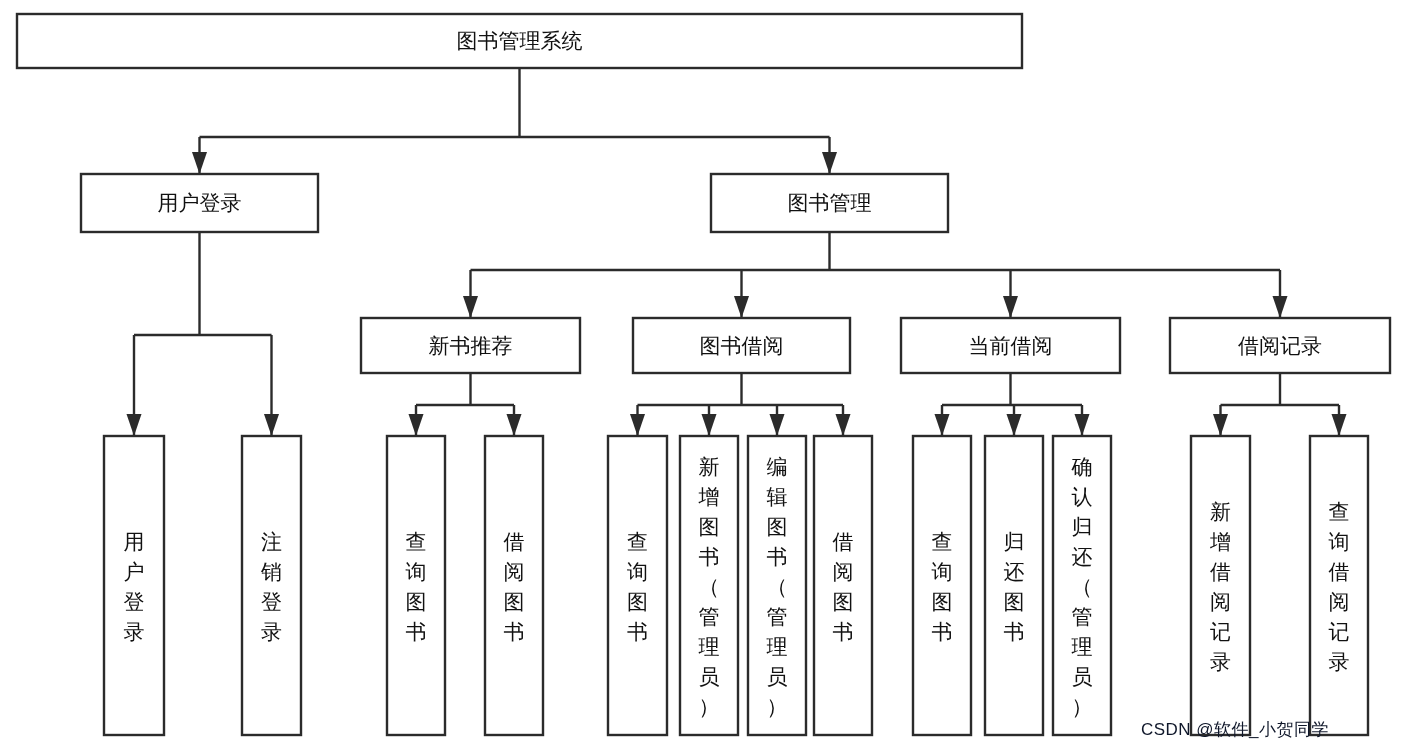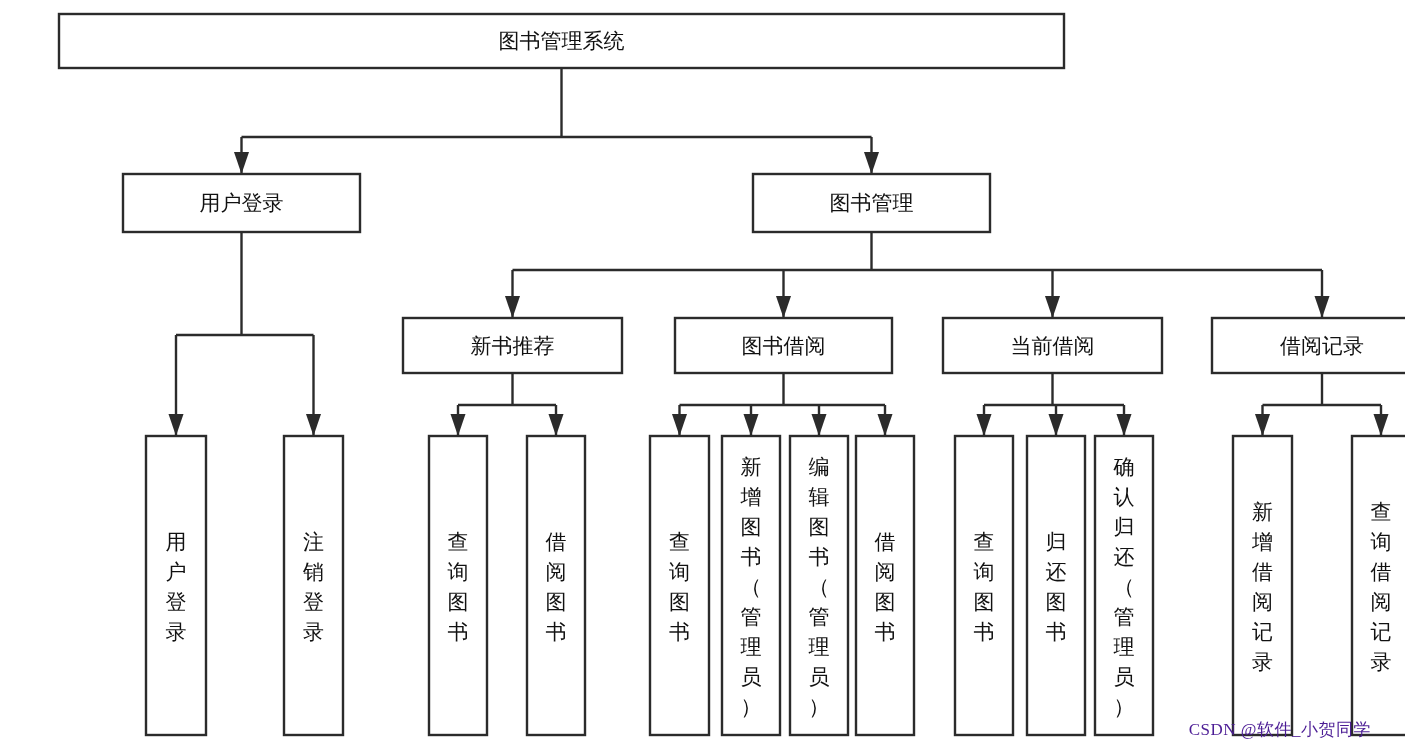--- a/index.html
+++ b/index.html
@@ -12,21 +12,20 @@
     width: 1405px;
     height: 747px;
     font-family: "DejaVu Sans", "Liberation Sans", sans-serif;
     overflow: hidden;
   }
   #diagram-root {
     position: relative;
     width: 1343px;
     height: 747px;
     background: #ffffff;
-    margin-left: 42px;
   }
   svg#flowchart {
     display: block;
     width: 1405px;
     height: 747px;
   }
   .node-box {
     fill: #ffffff;
     stroke: #2b2b2b;
     stroke-width: 2.4;
@@ -51,23 +50,23 @@
   .node-label-vertical {
     fill: #111111;
     font-family: "DejaVu Sans", "Liberation Sans", sans-serif;
     font-size: 21px;
     text-anchor: middle;
   }
   .watermark {
     position: absolute;
     right: 14px;
     bottom: 6px;
-    font-family: Liberation Serif, serif;
+    font-family: Liberation Sans, sans-serif;
     font-size: 17px;
-    color: #4c1d95;
+    color: #0f172a;
     letter-spacing: 0.5px;
     white-space: nowrap;
     pointer-events: none;
     user-select: none;
   }
 </style>
 </head>
 <body>
 
 <div id="diagram-root">

